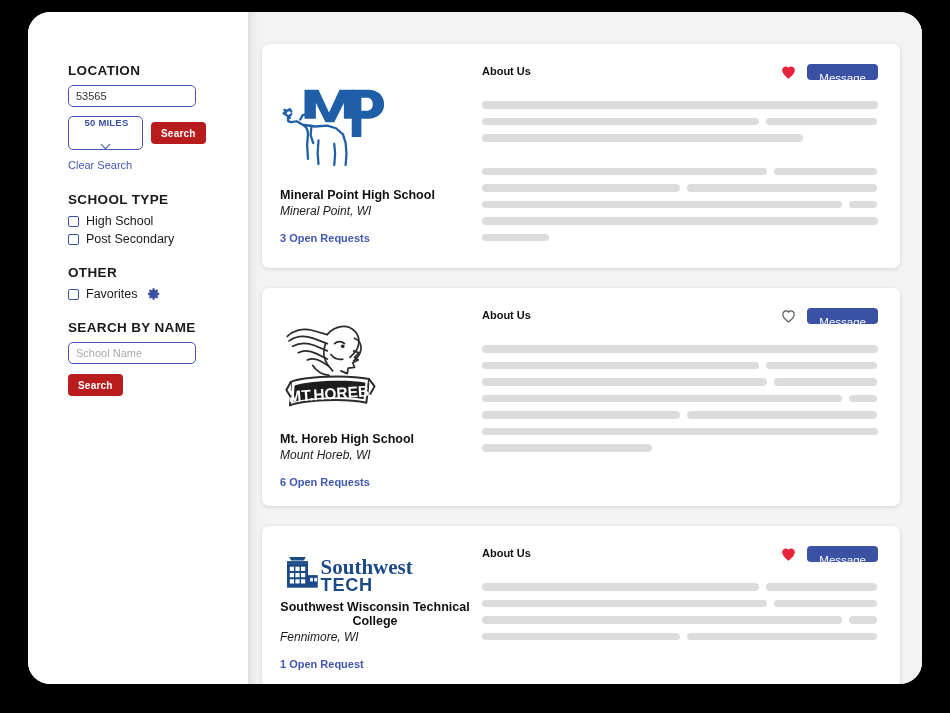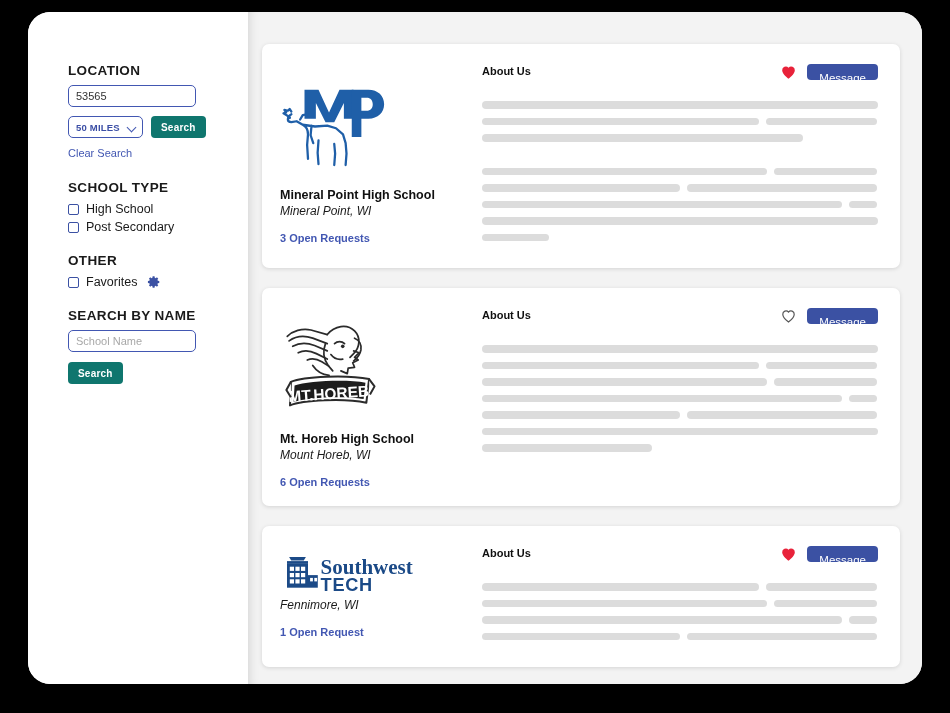--- a/index.html
+++ b/index.html
@@ -52,48 +52,49 @@
     padding: 0 7px;
     outline: none;
     display: block;
   }
   .text-input::placeholder { color: #a8a8a8; }
 
   .row-inline { display: flex; align-items: center; gap: 8px; margin-top: 9px; }
 
   .select-box {
     width: 75px;
-    height: 22px;
+    height: 34px;
     border: 1.4px solid #4257b2;
     border-radius: 5px;
     background: #fff;
     display: flex;
     align-items: center;
     padding: 0 5px 0 7px;
     position: relative;
+    flex-direction: column;
   }
   .select-label {
     font-size: 9.5px;
     font-weight: bold;
     color: #3b4ea5;
     letter-spacing: .2px;
     flex: 1;
   }
   .chev { width: 9px; height: 9px; position: relative; flex: 0 0 9px; }
   .chev::after {
     content: "";
     position: absolute; left: 0px; top: 1px;
     width: 6px; height: 6px;
     border-right: 1.5px solid #4257b2;
     border-bottom: 1.5px solid #4257b2;
     transform: rotate(45deg);
   }
 
   .btn-primary {
-    background: #0f766e;
+    background: #b91c1c;
     color: #ffffff;
     border: none;
     border-radius: 4px;
     font-family: "Liberation Sans", sans-serif;
     font-size: 10px;
     font-weight: bold;
     padding: 0 10px;
     height: 22px;
     cursor: pointer;
     letter-spacing: .2px;
@@ -440,20 +441,21 @@
               <rect x="14" y="40" width="6" height="6"></rect>
                 <rect x="22" y="40" width="6" height="6"></rect>
                 <rect x="30" y="40" width="6" height="6"></rect>
               <rect x="43" y="38" width="4" height="5"></rect>
                 <rect x="49" y="38" width="4" height="5"></rect>
             </g>
             <text x="58" y="32" font-family="Liberation Serif, serif" font-size="30" font-weight="bold" fill="#1b4a87">Southwest</text>
             <text x="58" y="57" font-family="Liberation Sans, sans-serif" font-size="26" font-weight="bold" fill="#1b4a87" letter-spacing="1">TECH</text>
           </svg>
         </div>
+        <div class="school-name">Southwest Wisconsin Technical College</div>
         <div class="school-city">Fennimore, WI</div>
         <a class="open-req">1 Open Request</a>
       </div>
 
       <div class="card-right">
         <div class="card-top">
           <div class="about-title">About Us</div>
           <div class="actions">
             <span class="heart">
               <svg viewBox="0 0 24 24" width="19" height="19">

